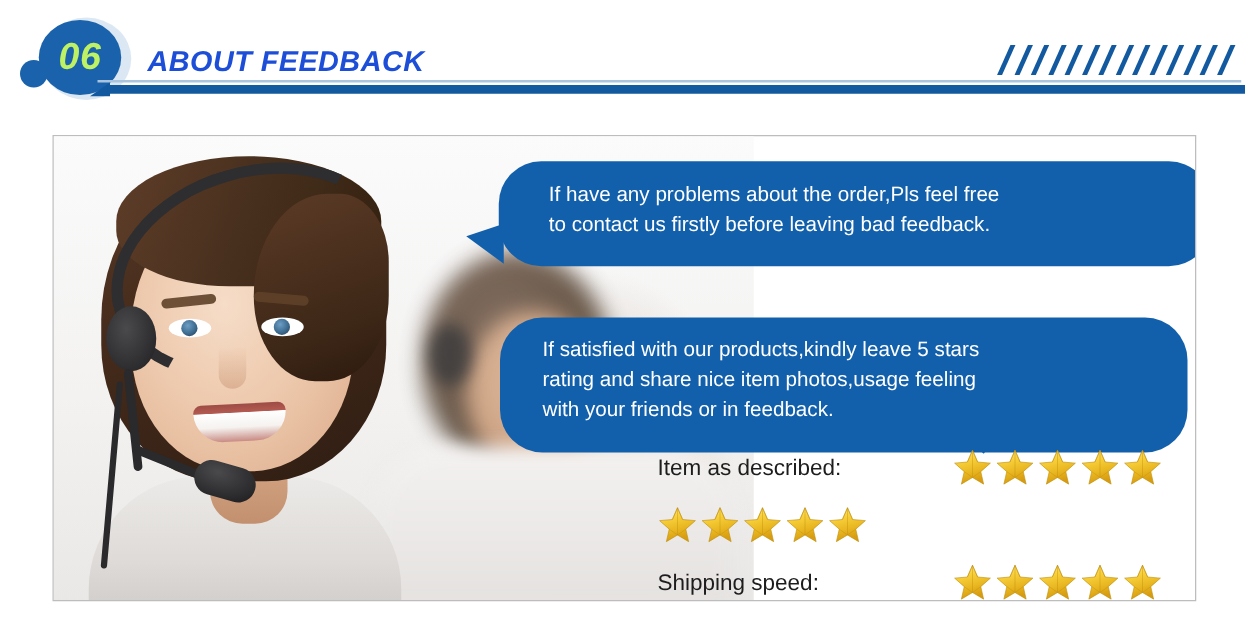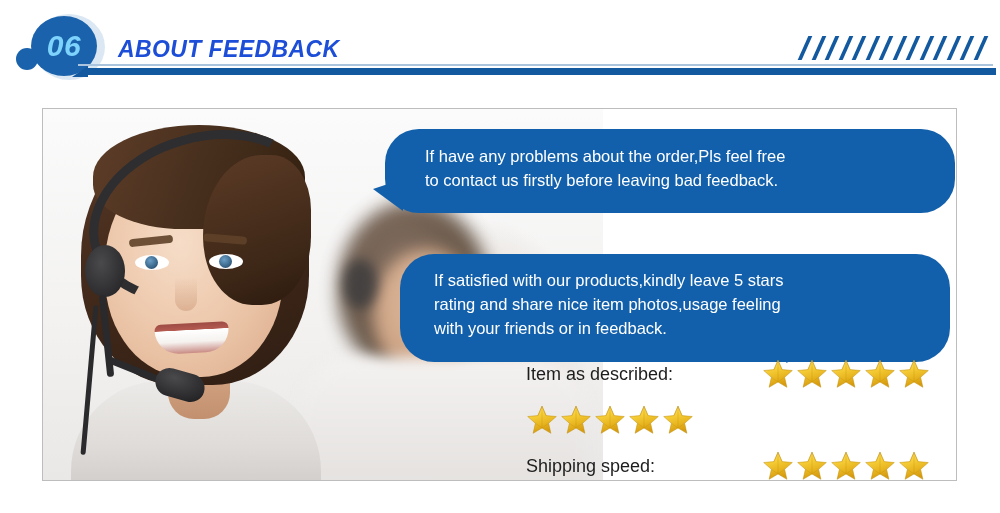--- a/index.html
+++ b/index.html
@@ -48,21 +48,21 @@
   }
 
   #badge {
     position: absolute;
     left: 31px;
     top: 16px;
     width: 66px;
     height: 60px;
     border-radius: 50%;
     background: #1a62ab;
-    color: #7dd3fc;
+    color: #bef264;
     font-size: 30px;
     font-weight: bold;
     font-style: italic;
     letter-spacing: .5px;
     display: flex;
     align-items: center;
     justify-content: center;
     line-height: 1;
   }
 
@@ -382,21 +382,21 @@
     color: #ffffff;
     border-radius: 34px;
     box-sizing: border-box;
   }
   .bubble-text {
     font-size: 16.5px;
     line-height: 1.44;
     white-space: pre-line;
   }
   #bubble1 {
-    left: 342px;
+    left: 356px;
     top: 20px;
     width: 570px;
     height: 84px;
     padding: 16px 26px 0 40px;
   }
   #bubble1-tail {
     position: absolute;
     left: 330px;
     top: 70px;
     width: 0;

